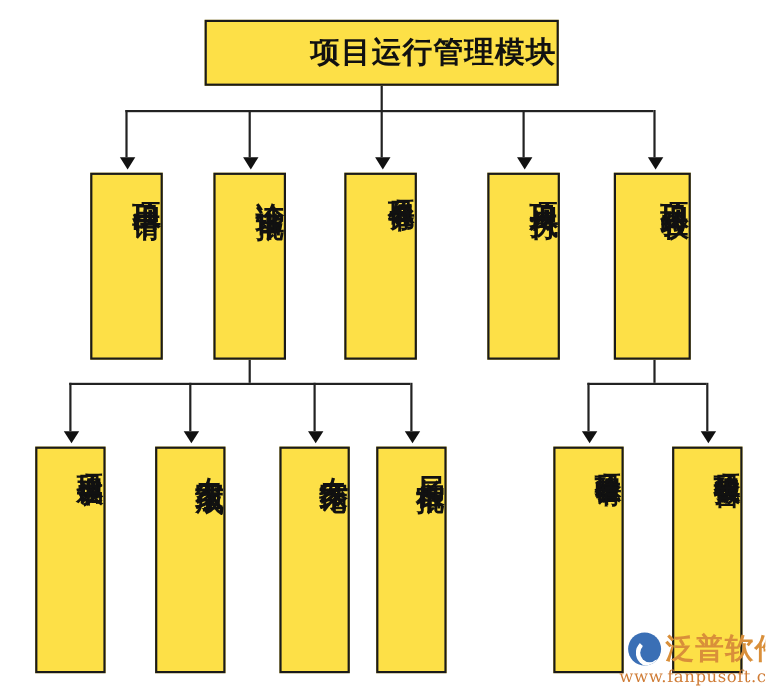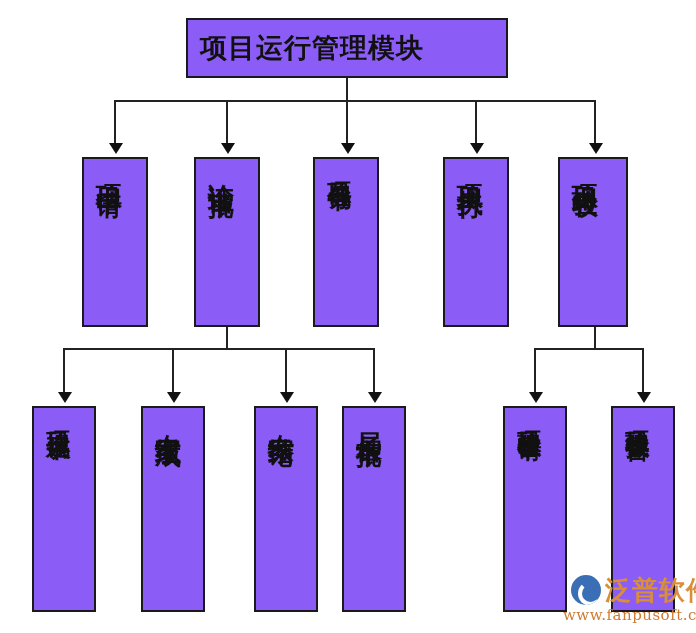--- a/index.html
+++ b/index.html
@@ -15,24 +15,24 @@
     position: relative;
     width: 696px;
     height: 633px;
     background: #ffffff;
     overflow: hidden;
   }
   .node {
     position: absolute;
     box-sizing: border-box;
     border: 2px solid #1a1a1a;
-    background: #8b5cf6;
+    background: #fde047;
     display: flex;
     align-items: flex-start;
-    justify-content: flex-start;
+    justify-content: flex-end;
     padding-top: 4px;
     z-index: 3;
     padding-left: 12px;
   }
   .node .label {
     font-family: "DejaVu Sans", "Liberation Sans", sans-serif;
     color: #111111;
     font-weight: 600;
     line-height: 1.12;
     letter-spacing: 0px;

